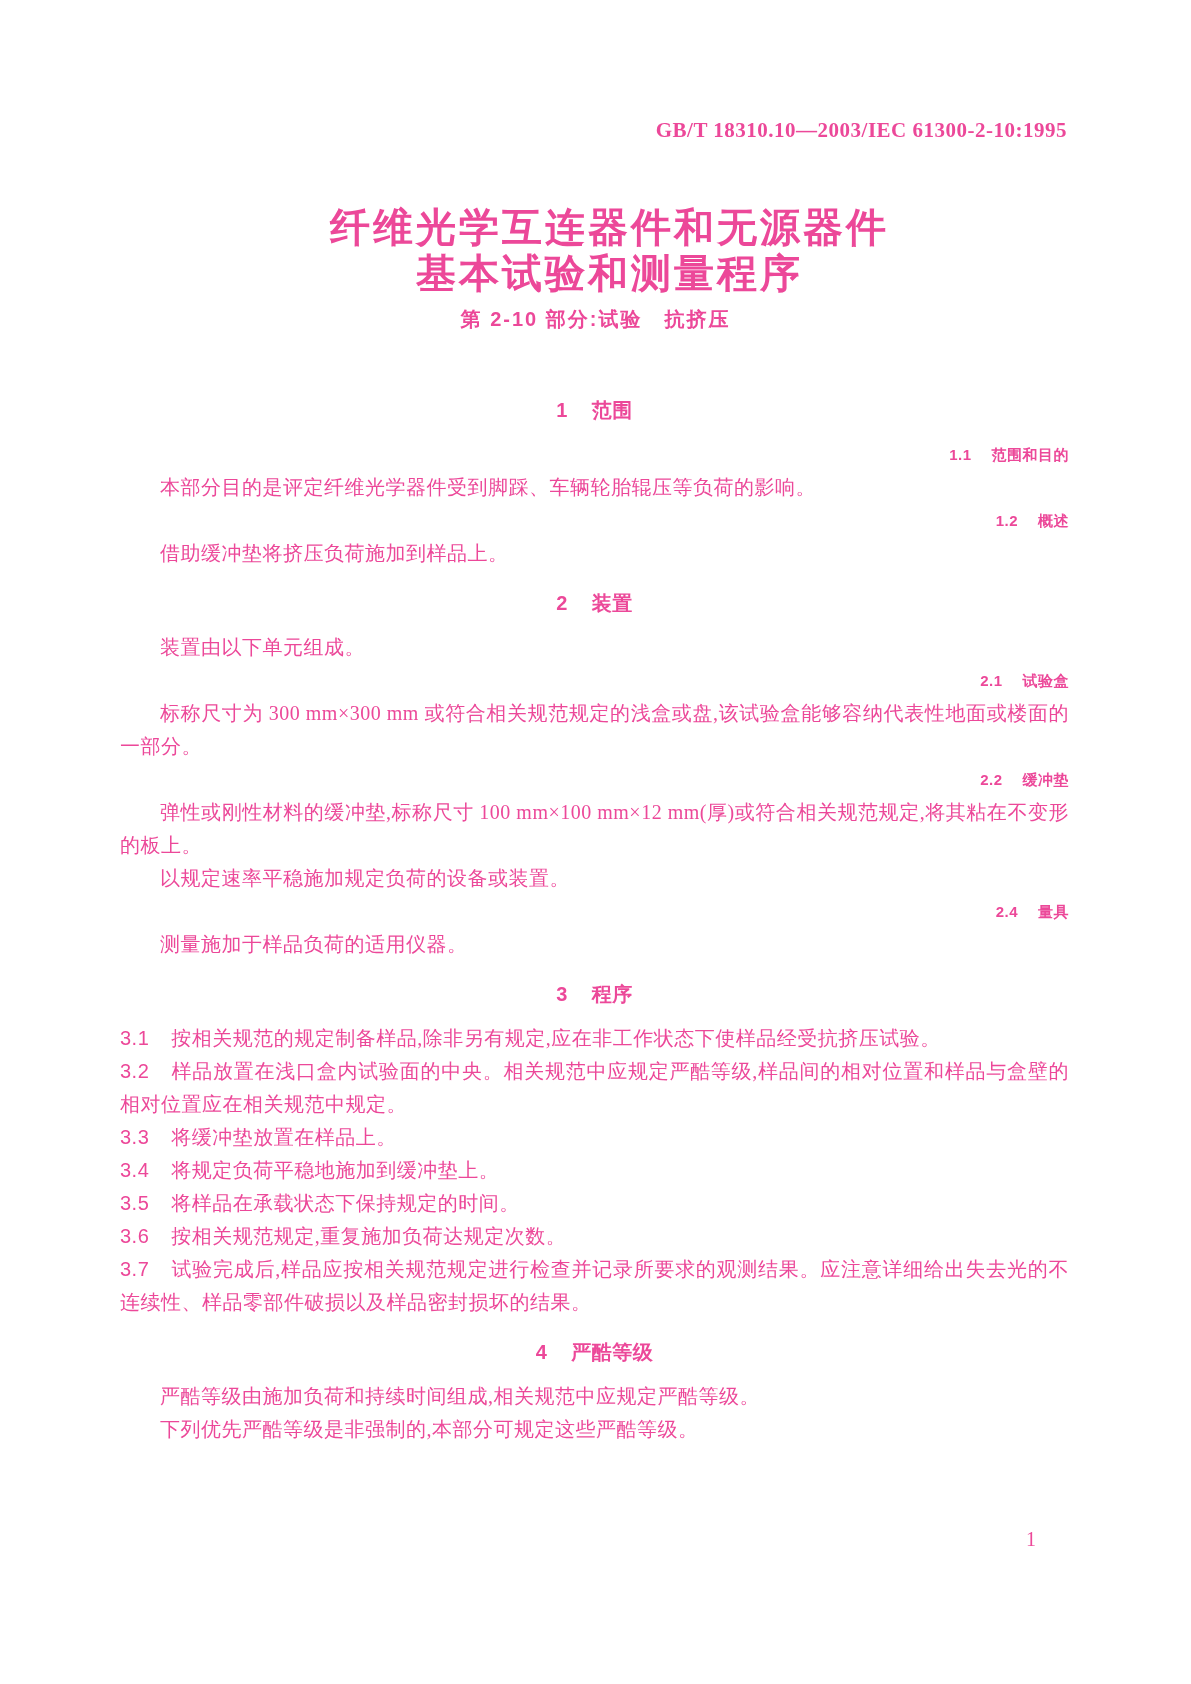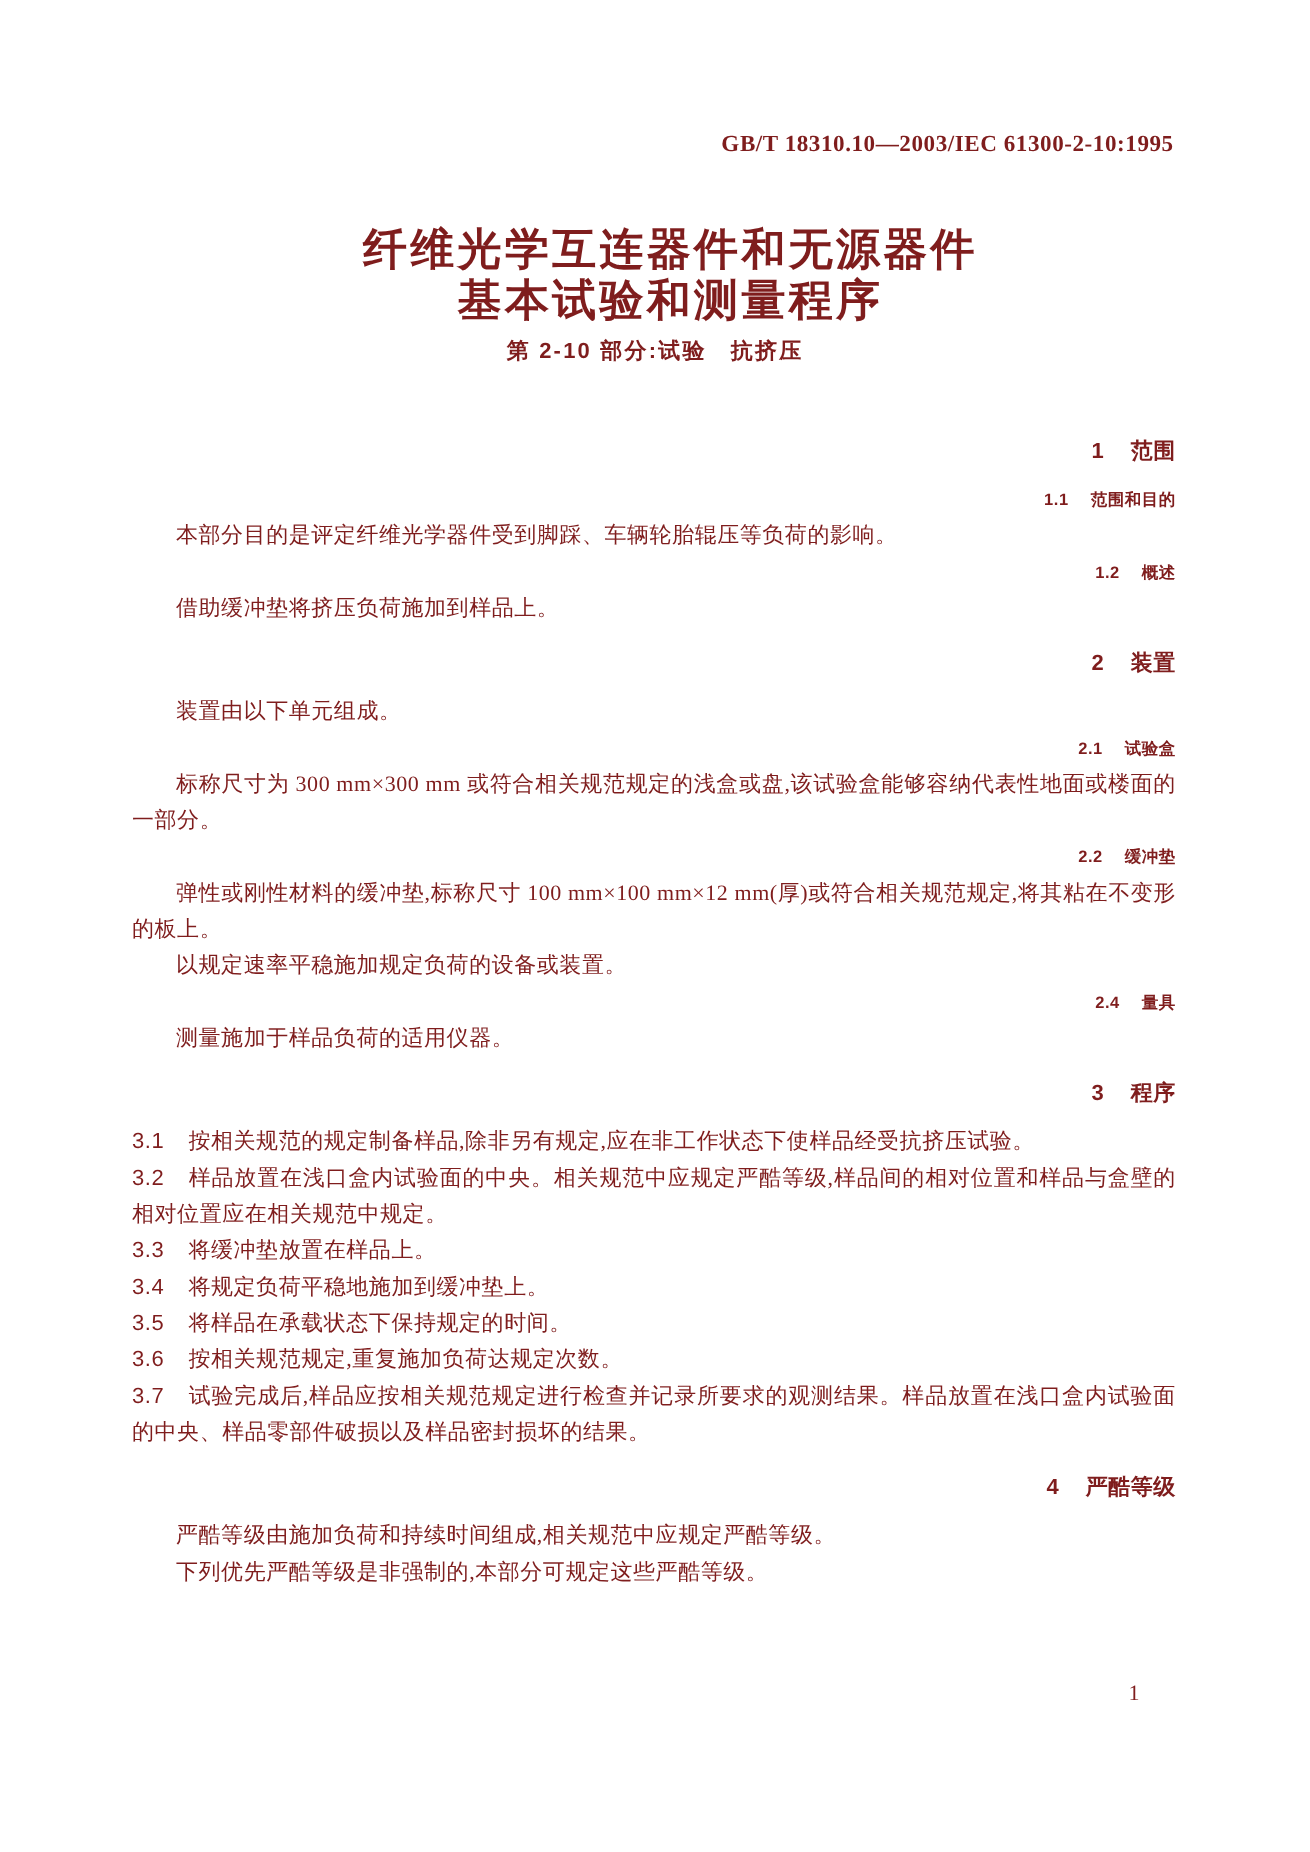--- a/index.html
+++ b/index.html
@@ -5,21 +5,21 @@
   html, body {
     margin: 0;
     padding: 0;
     background: #ffffff;
   }
   .page {
     position: relative;
     width: 1191px;
     height: 1684px;
     background: #ffffff;
-    color: #7f1d1d;
+    color: #ec4899;
     font-family: "Liberation Serif", "DejaVu Serif", serif;
     overflow: hidden;
   }
   .doc-header {
     position: absolute;
     top: 118px;
     right: 124px;
     font-size: 21px;
     font-weight: 700;
     letter-spacing: 0.5px;
@@ -50,21 +50,21 @@
     line-height: 33px;
     text-align: justify;
     letter-spacing: 0.5px;
   }
   .h-sec {
     font-family: "Liberation Sans", "DejaVu Sans", sans-serif;
     font-weight: 700;
     font-size: 20px;
     line-height: 33px;
     margin: 17px 0 11px 0;
-    text-align: right;
+    text-align: center;
   }
   .h-sec.first { margin-top: 0; }
   .h-sub {
     font-family: "Liberation Sans", "DejaVu Sans", sans-serif;
     font-weight: 700;
     font-size: 15px;
     line-height: 33px;
     margin: 0;
     text-align: right;
   }
@@ -122,21 +122,21 @@
     <p class="ind">测量施加于样品负荷的适用仪器。</p>
 
     <h2 class="h-sec"><span class="num">3</span><span>程序</span></h2>
 
     <p class="clause"><span class="cnum">3.1</span><span>按相关规范的规定制备样品,除非另有规定,应在非工作状态下使样品经受抗挤压试验。</span></p>
     <p class="clause"><span class="cnum">3.2</span><span>样品放置在浅口盒内试验面的中央。相关规范中应规定严酷等级,样品间的相对位置和样品与盒壁的相对位置应在相关规范中规定。</span></p>
     <p class="clause"><span class="cnum">3.3</span><span>将缓冲垫放置在样品上。</span></p>
     <p class="clause"><span class="cnum">3.4</span><span>将规定负荷平稳地施加到缓冲垫上。</span></p>
     <p class="clause"><span class="cnum">3.5</span><span>将样品在承载状态下保持规定的时间。</span></p>
     <p class="clause"><span class="cnum">3.6</span><span>按相关规范规定,重复施加负荷达规定次数。</span></p>
-    <p class="clause"><span class="cnum">3.7</span><span>试验完成后,样品应按相关规范规定进行检查并记录所要求的观测结果。样品放置在浅口盒内试验面的中央、样品零部件破损以及样品密封损坏的结果。</span></p>
+    <p class="clause"><span class="cnum">3.7</span><span>试验完成后,样品应按相关规范规定进行检查并记录所要求的观测结果。应注意详细给出失去光的不连续性、样品零部件破损以及样品密封损坏的结果。</span></p>
 
     <h2 class="h-sec"><span class="num">4</span><span>严酷等级</span></h2>
     <p class="ind">严酷等级由施加负荷和持续时间组成,相关规范中应规定严酷等级。</p>
     <p class="ind">下列优先严酷等级是非强制的,本部分可规定这些严酷等级。</p>
 
   </div>
 
   <div class="page-number">1</div>
 
 </div>

